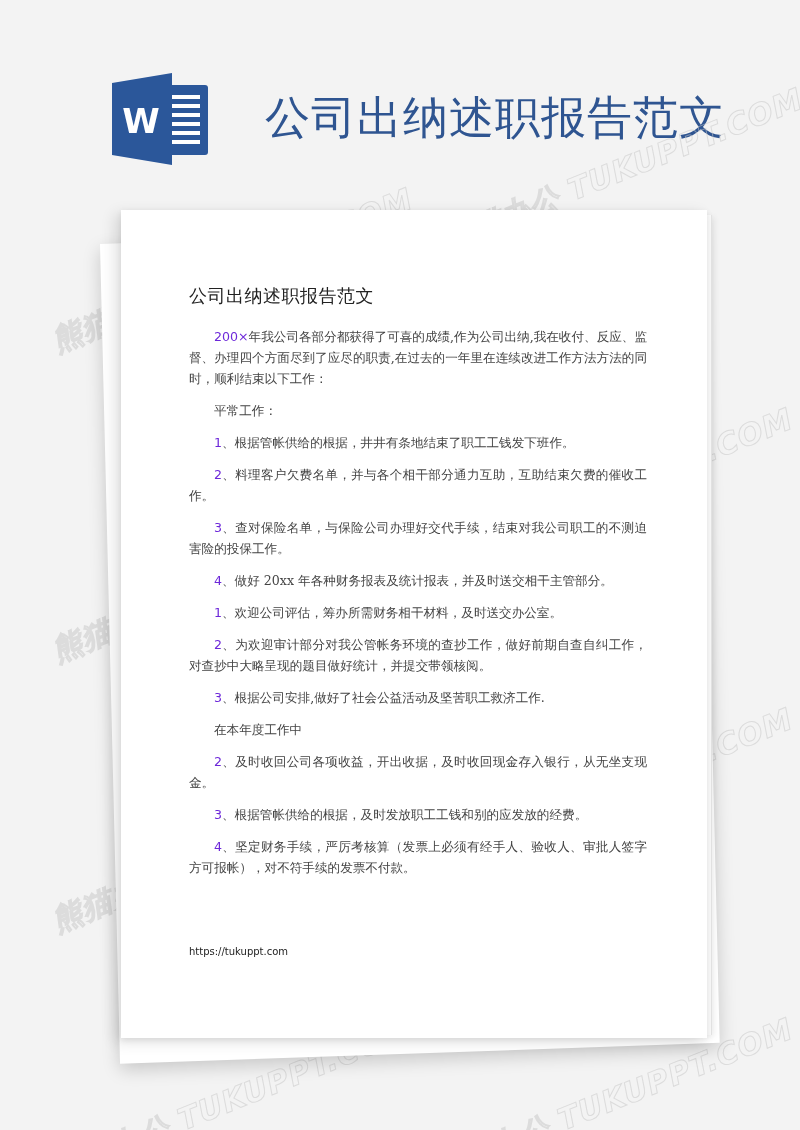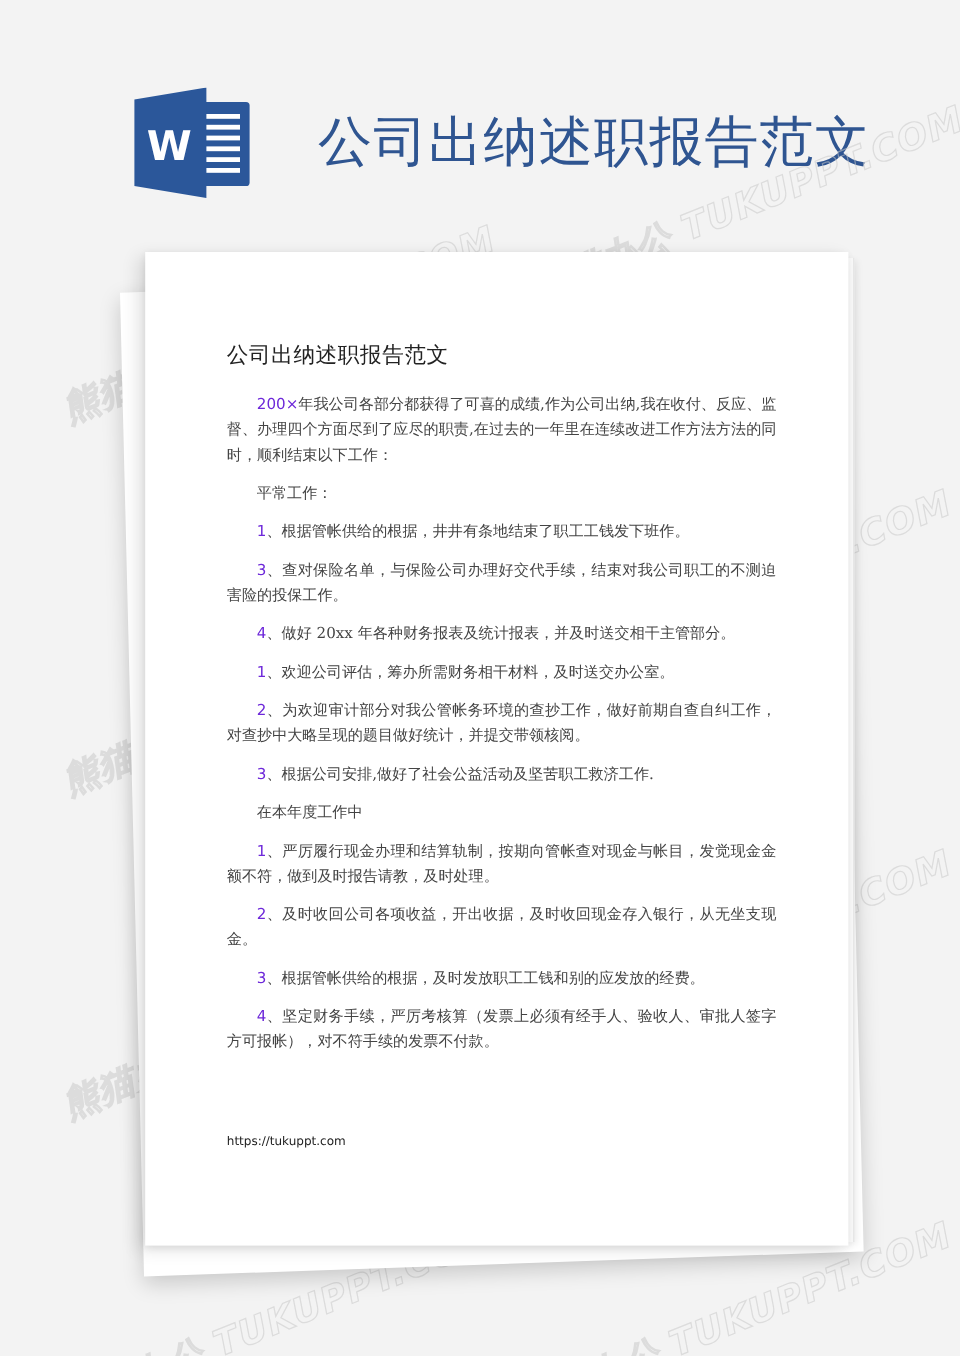--- a/index.html
+++ b/index.html
@@ -95,25 +95,25 @@
 
 <div class="back-sheet"></div>
 <div class="back-sheet-right"></div>
 
 <div class="page">
   <div class="doc-title">公司出纳述职报告范文</div>
   <div class="body-text">
     <p class="para"><span class="num">200×</span><span>年我公司各部分都获得了可喜的成绩,作为公司出纳,我在收付、反应、监督、办理四个方面尽到了应尽的职责,在过去的一年里在连续改进工作方法方法的同时，顺利结束以下工作：</span></p>
     <p class="para"><span>平常工作：</span></p>
     <p class="para"><span class="num">1</span><span>、根据管帐供给的根据，井井有条地结束了职工工钱发下班作。</span></p>
+    <p class="para"><span class="num">2</span><span>、料理客户欠费名单，并与各个相干部分通力互助，互助结束欠费的催收工作。</span></p>
     <p class="para"><span class="num">3</span><span>、查对保险名单，与保险公司办理好交代手续，结束对我公司职工的不测迫害险的投保工作。</span></p>
     <p class="para"><span class="num">4</span><span>、做好 20xx 年各种财务报表及统计报表，并及时送交相干主管部分。</span></p>
     <p class="para"><span class="num">1</span><span>、欢迎公司评估，筹办所需财务相干材料，及时送交办公室。</span></p>
     <p class="para"><span class="num">2</span><span>、为欢迎审计部分对我公管帐务环境的查抄工作，做好前期自查自纠工作，对查抄中大略呈现的题目做好统计，并提交带领核阅。</span></p>
     <p class="para"><span class="num">3</span><span>、根据公司安排,做好了社会公益活动及坚苦职工救济工作.</span></p>
     <p class="para"><span>在本年度工作中</span></p>
-    <p class="para"><span class="num">1</span><span>、严厉履行现金办理和结算轨制，按期向管帐查对现金与帐目，发觉现金金额不符，做到及时报告请教，及时处理。</span></p>
     <p class="para"><span class="num">2</span><span>、及时收回公司各项收益，开出收据，及时收回现金存入银行，从无坐支现金。</span></p>
     <p class="para"><span class="num">3</span><span>、根据管帐供给的根据，及时发放职工工钱和别的应发放的经费。</span></p>
     <p class="para"><span class="num">4</span><span>、坚定财务手续，严厉考核算（发票上必须有经手人、验收人、审批人签字方可报帐），对不符手续的发票不付款。</span></p>
   </div>
   <div class="footer-url">https://tukuppt.com</div>
 </div>
 
 </body></html>

